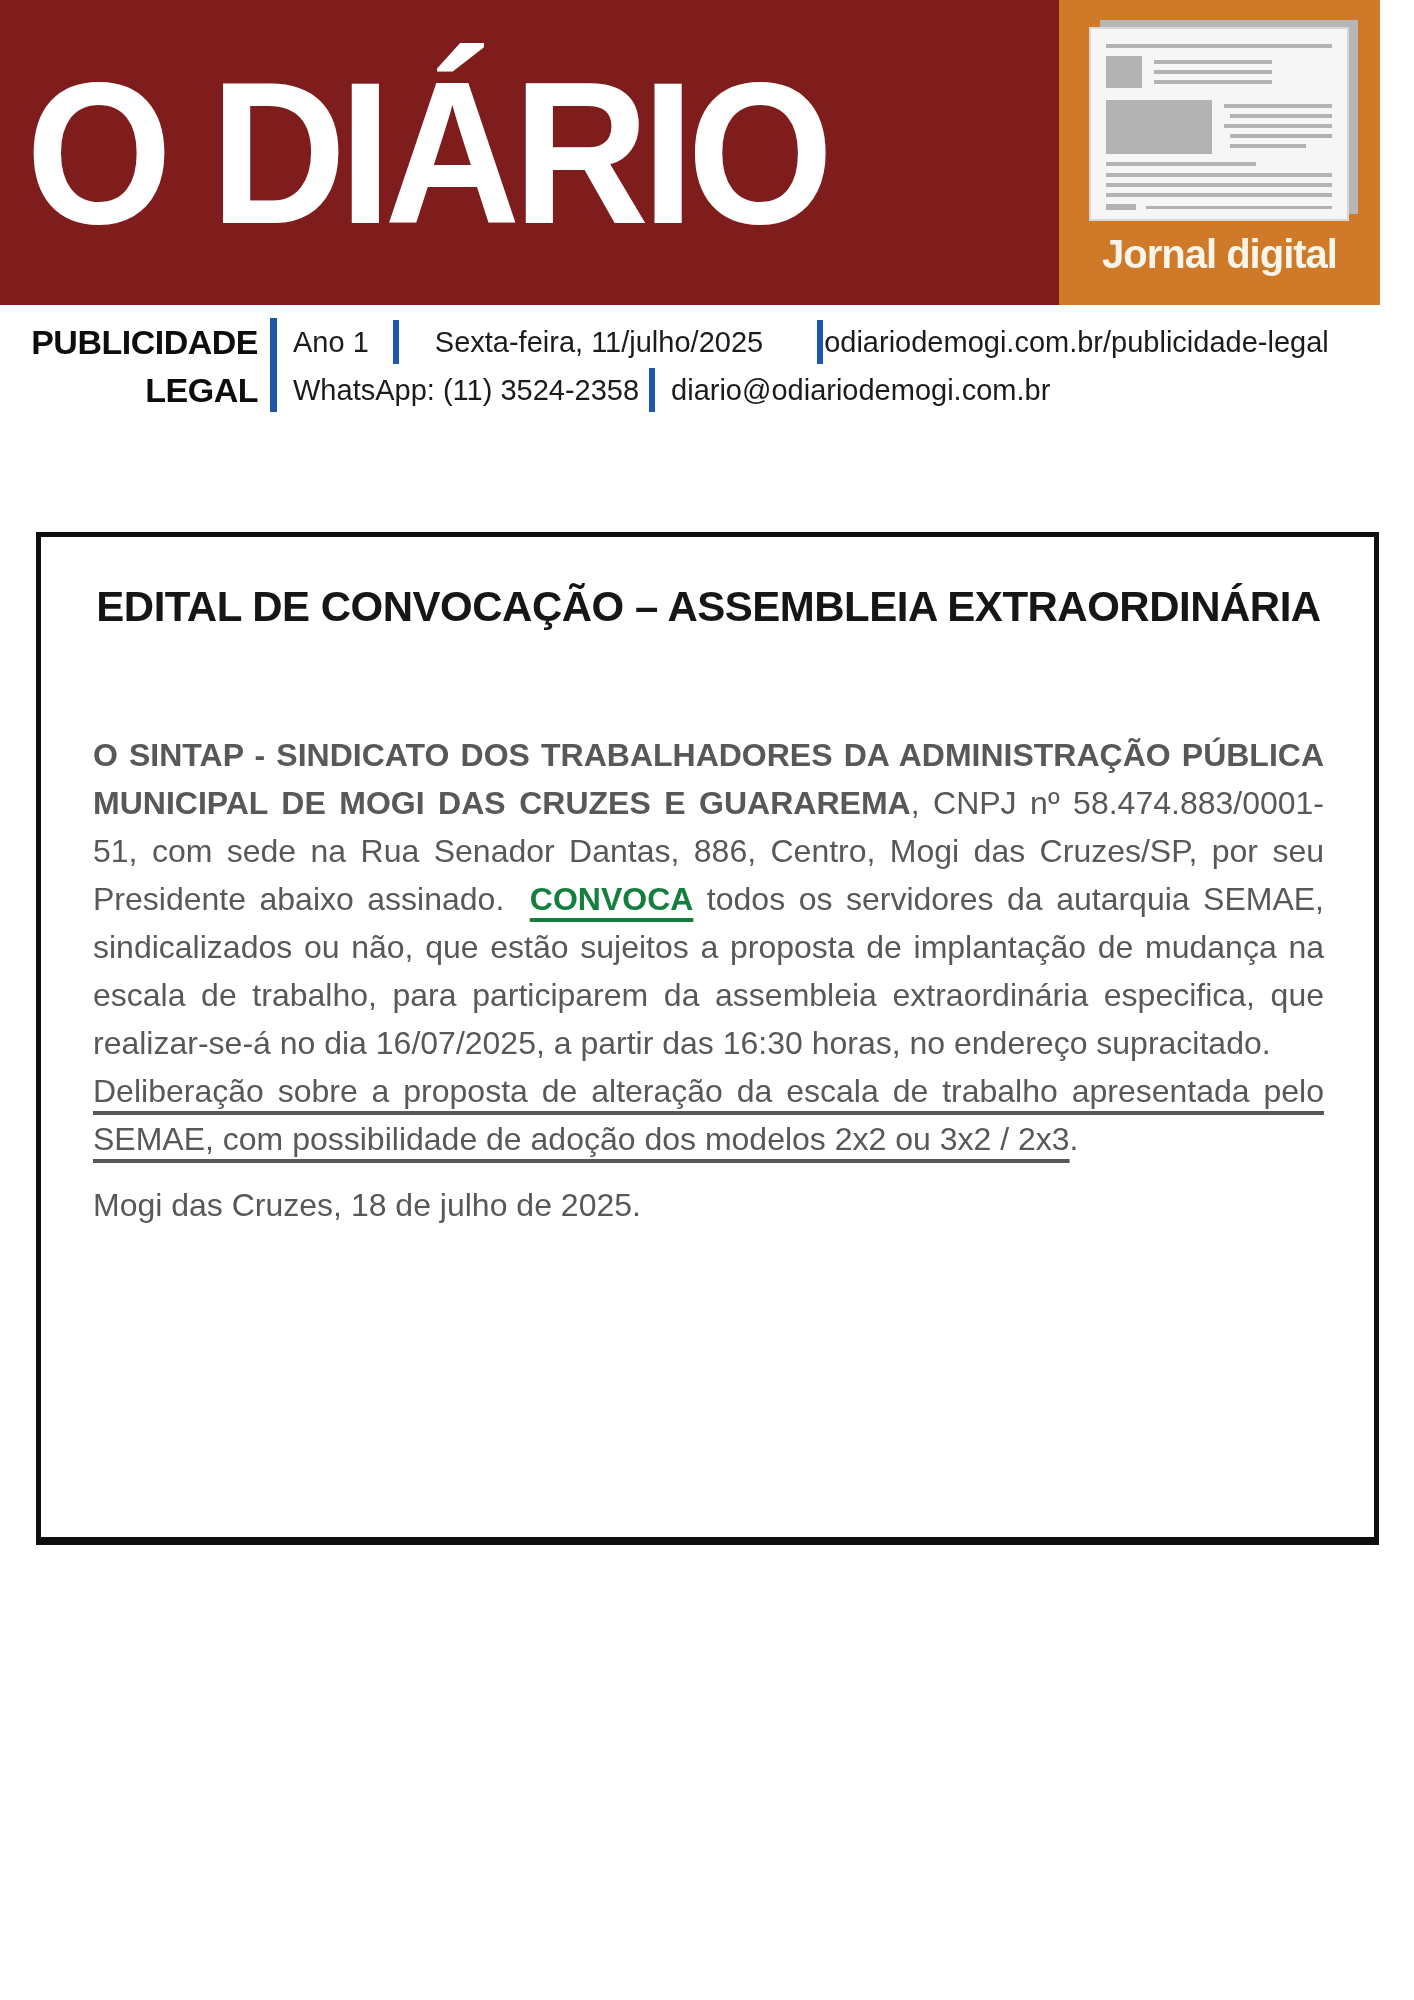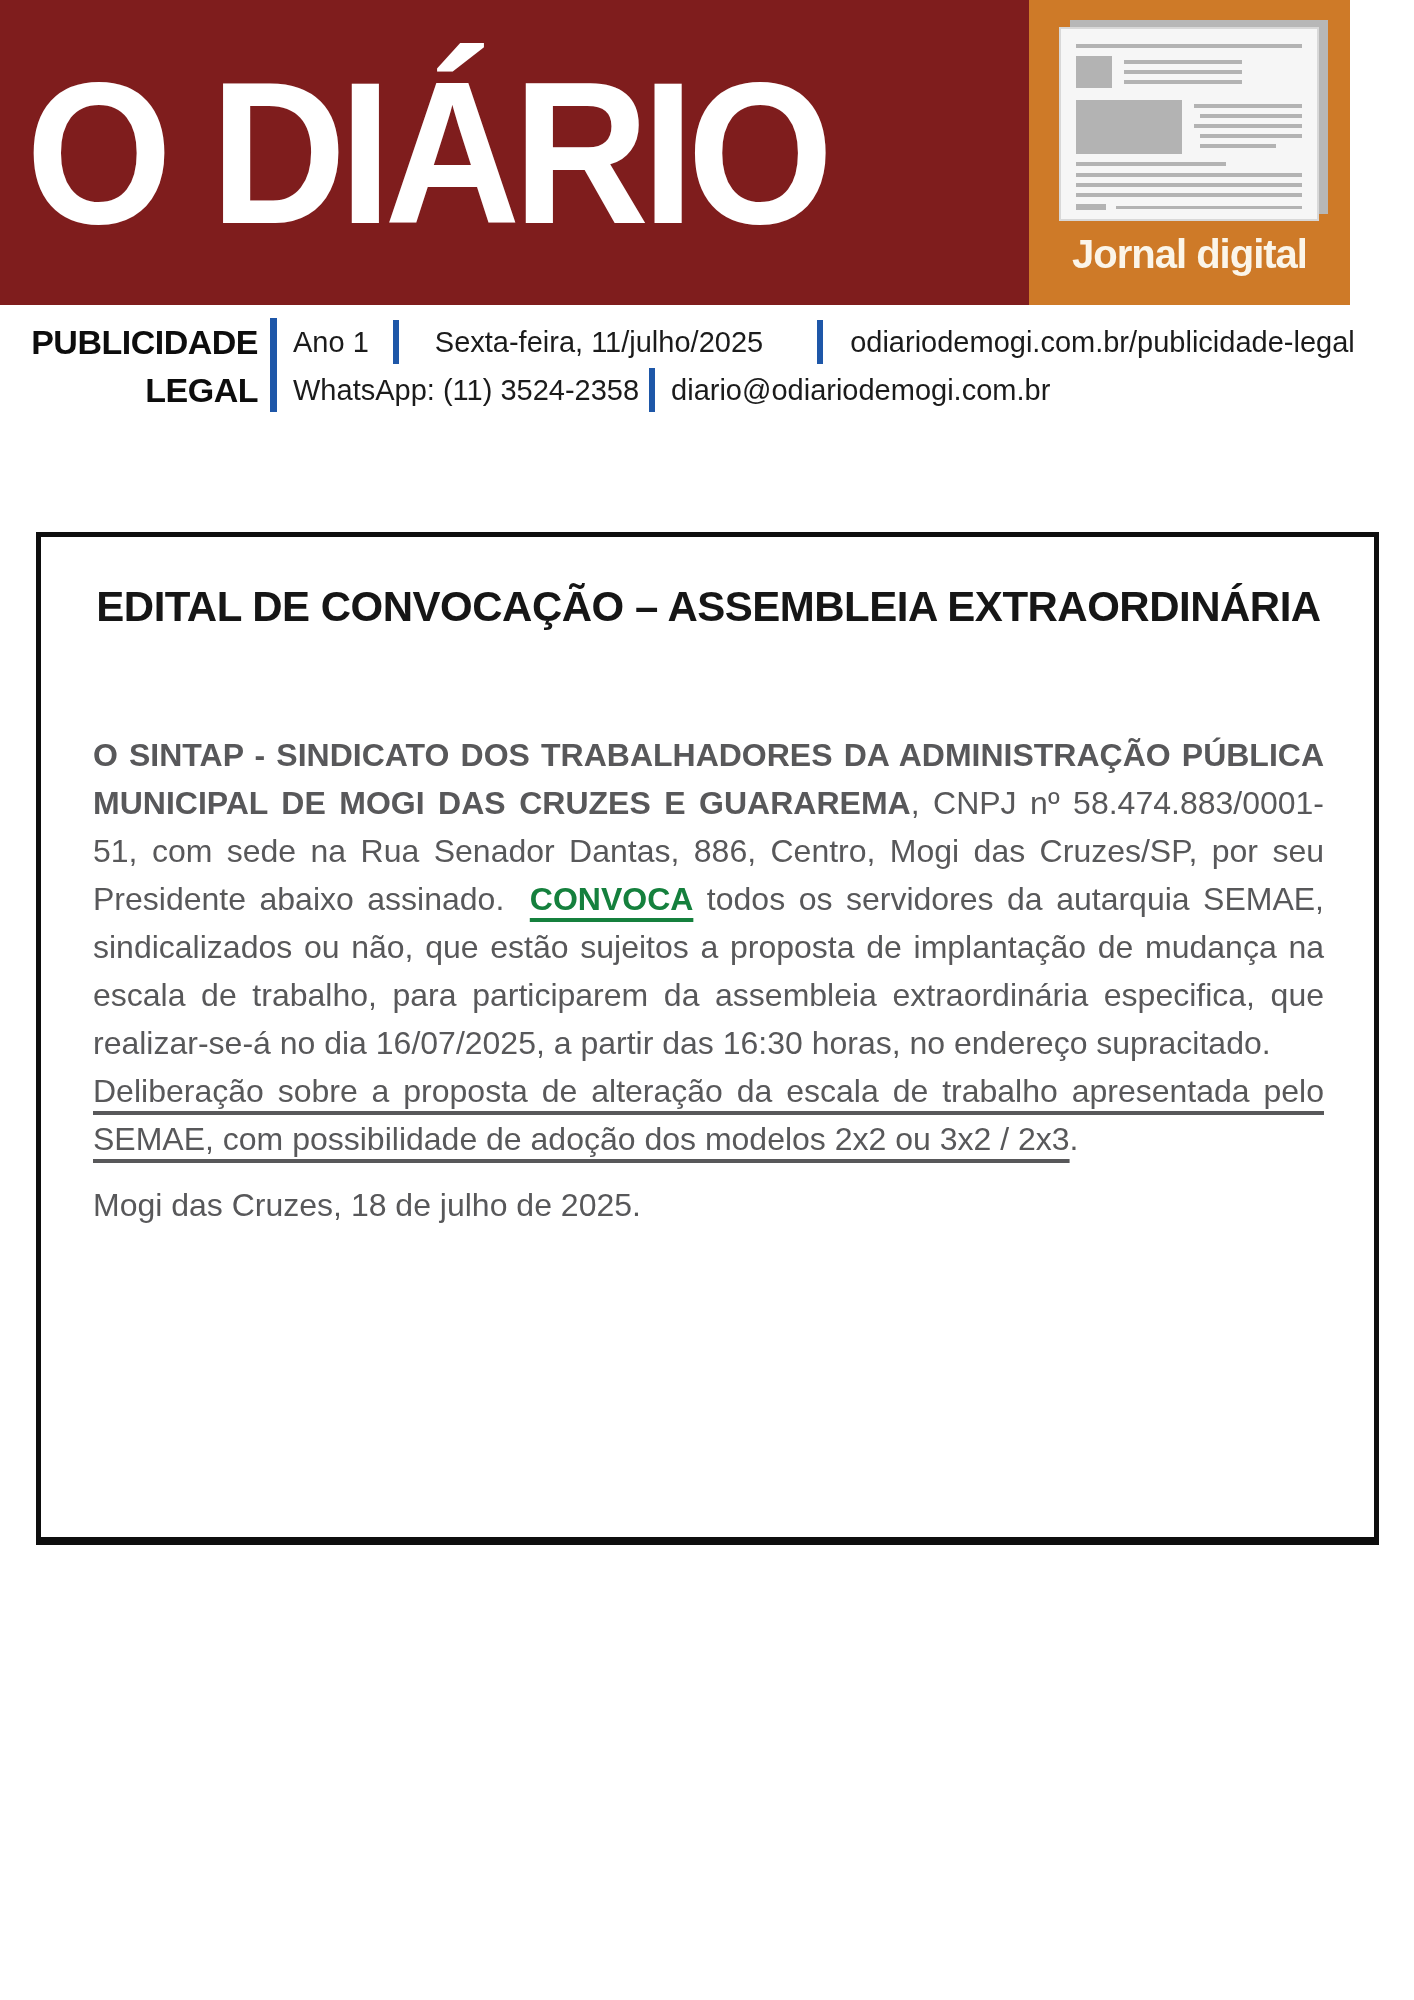--- a/index.html
+++ b/index.html
@@ -17,21 +17,21 @@
     display:flex;align-items:center;
     overflow:hidden;
   }
   .banner .logo{
     color:#ffffff;font-weight:bold;
     font-size:188px;letter-spacing:-7px;
     padding-left:26px;white-space:nowrap;
     transform:scaleY(1.08);transform-origin:center;
   }
   .badge{
-    position:absolute;left:1029px;top:0;width:321px;height:305px;
+    position:absolute;left:1059px;top:0;width:321px;height:305px;
     background:#ce7a28;
     display:flex;flex-direction:column;align-items:center;justify-content:flex-start;
   }
   .badge svg{margin-top:20px;}
   .badge .badge-label{
     margin-top:8px;
     color:#fbf5e9;font-weight:bold;font-size:40px;letter-spacing:-1px;
     white-space:nowrap;
   }
   
@@ -134,21 +134,21 @@
       <div>PUBLICIDADE</div>
       <div>LEGAL</div>
     </div>
     <span class="vbar tall"></span>
     <div class="meta-rows">
       <div class="meta-row">
         <span class="txt">Ano 1</span>
         <span class="vbar short" style="margin-left:24px;"></span>
         <span class="txt" style="margin-left:36px;">Sexta-feira, 11/julho/2025</span>
         <span class="vbar short" style="margin-left:54px;"></span>
-        <span class="txt" style="margin-left:27px;">odiariodemogi.com.br/publicidade-legal</span>
+        <span class="txt" style="margin-left:1px;">odiariodemogi.com.br/publicidade-legal</span>
       </div>
       <div class="meta-row">
         <span class="txt">WhatsApp: (11) 3524-2358</span>
         <span class="vbar short" style="margin-left:10px;"></span>
         <span class="txt" style="margin-left:16px;">diario@odiariodemogi.com.br</span>
       </div>
     </div>
   </div>
 
   <div class="notice-box">

